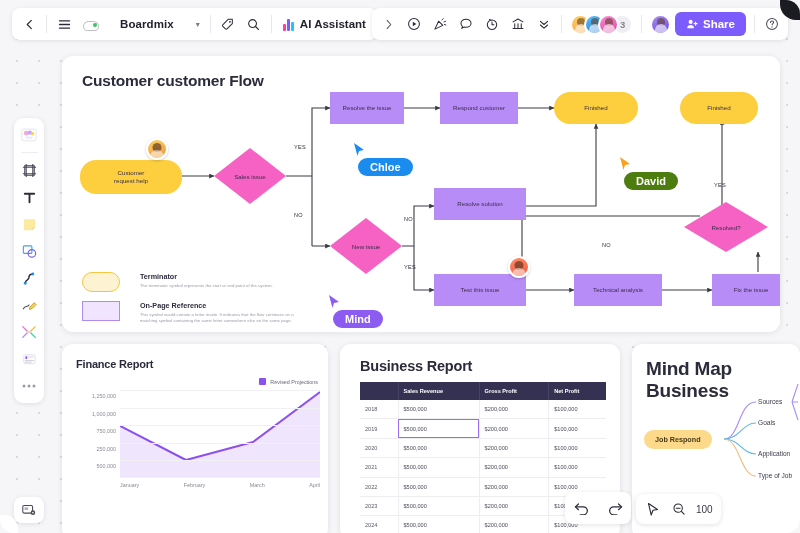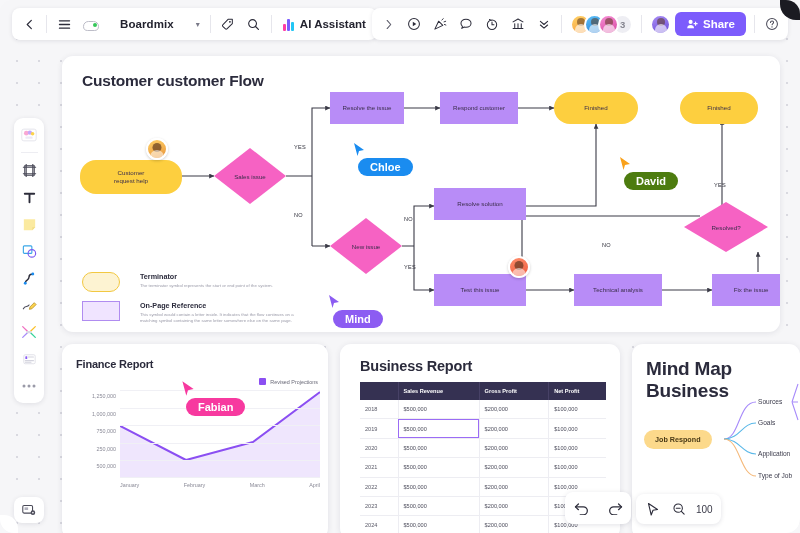--- a/index.html
+++ b/index.html
@@ -638,26 +638,20 @@
         <div class="bar" style="height:78%; background:#35d6f7;"></div>
       </div>
       <div class="bargroup">
         <div class="bar" style="height:80%; background:#7c3aed;"></div>
       </div>
       <div class="bargroup">
         <div class="bar" style="height:56%; background:#35d6f7;"></div>
       </div>
     </div>
 
-    <div class="cursor-tag" style="position:absolute; left:118px; top:36px;">
-      <svg width="16" height="18" viewBox="0 0 14 16">
-        <path d="M2 1 L12 8 L7 9 L5.5 14 Z" fill="#f7399f"></path>
-      </svg>
-      <span class="tagpill pill-fabian" style="margin-left:6px;">Fabian</span>
-    </div>
   </div>
 
   <div class="card" id="business-card">
     <div class="card-title" id="biz-title">Business Report</div>
 
     <table class="btable">
       <thead>
         <tr>
           <th style="width:38px;"></th>
           <th>Sales Revenue</th>

